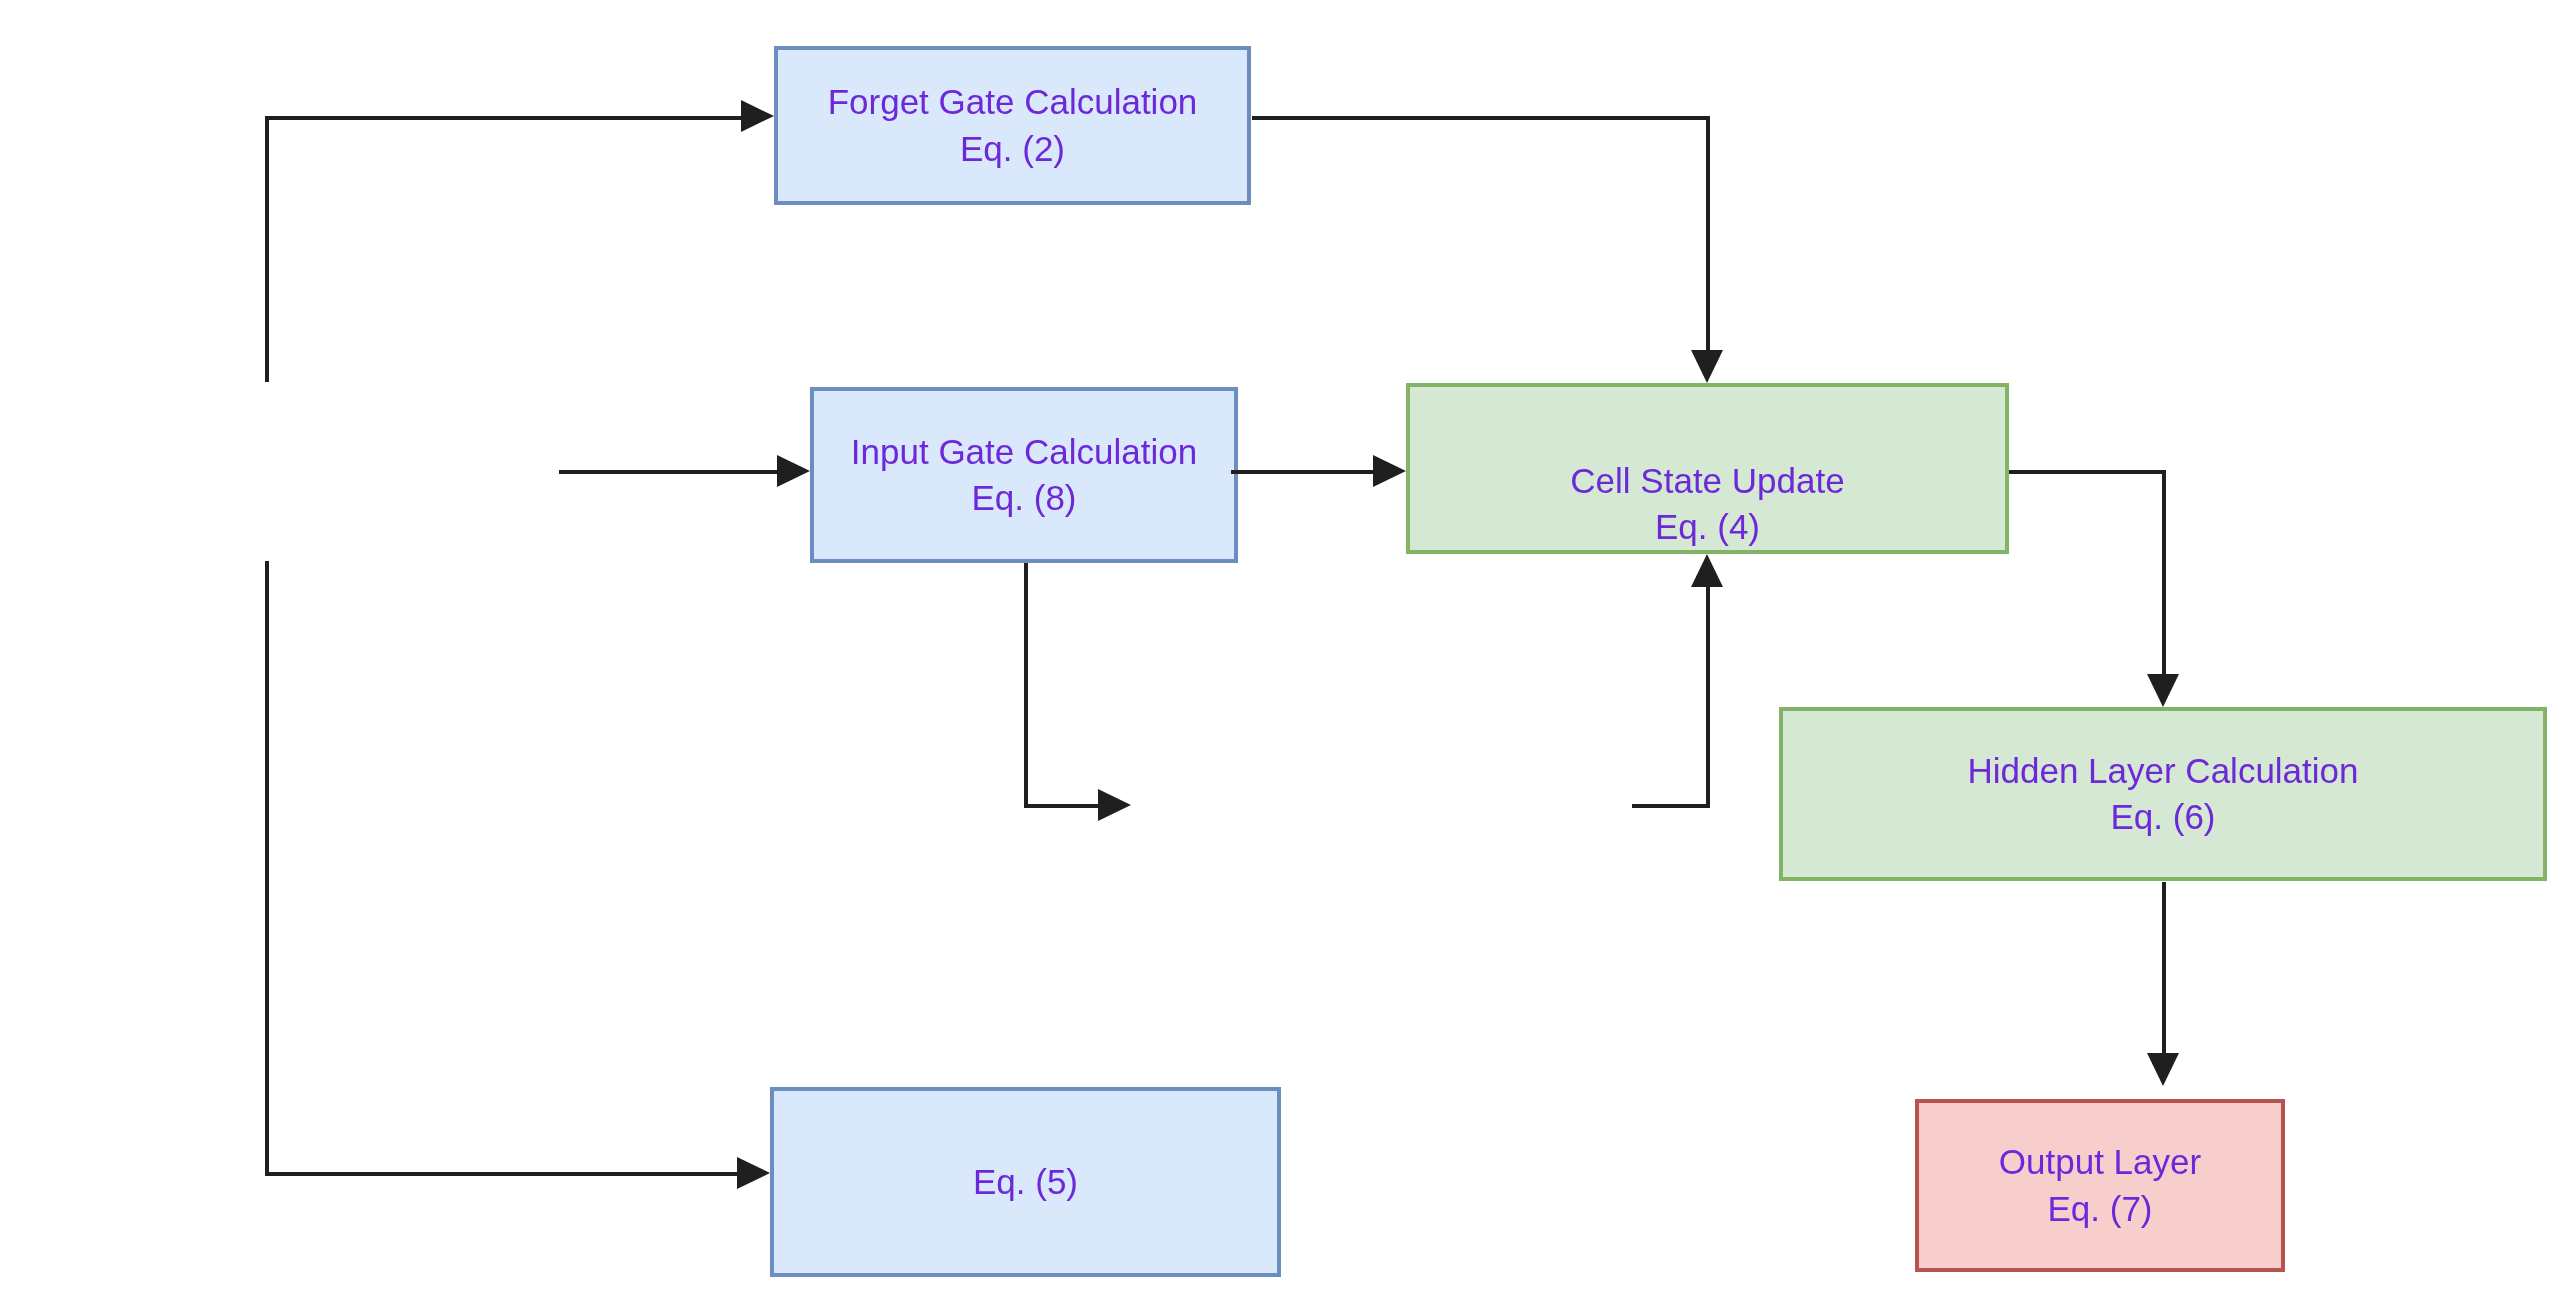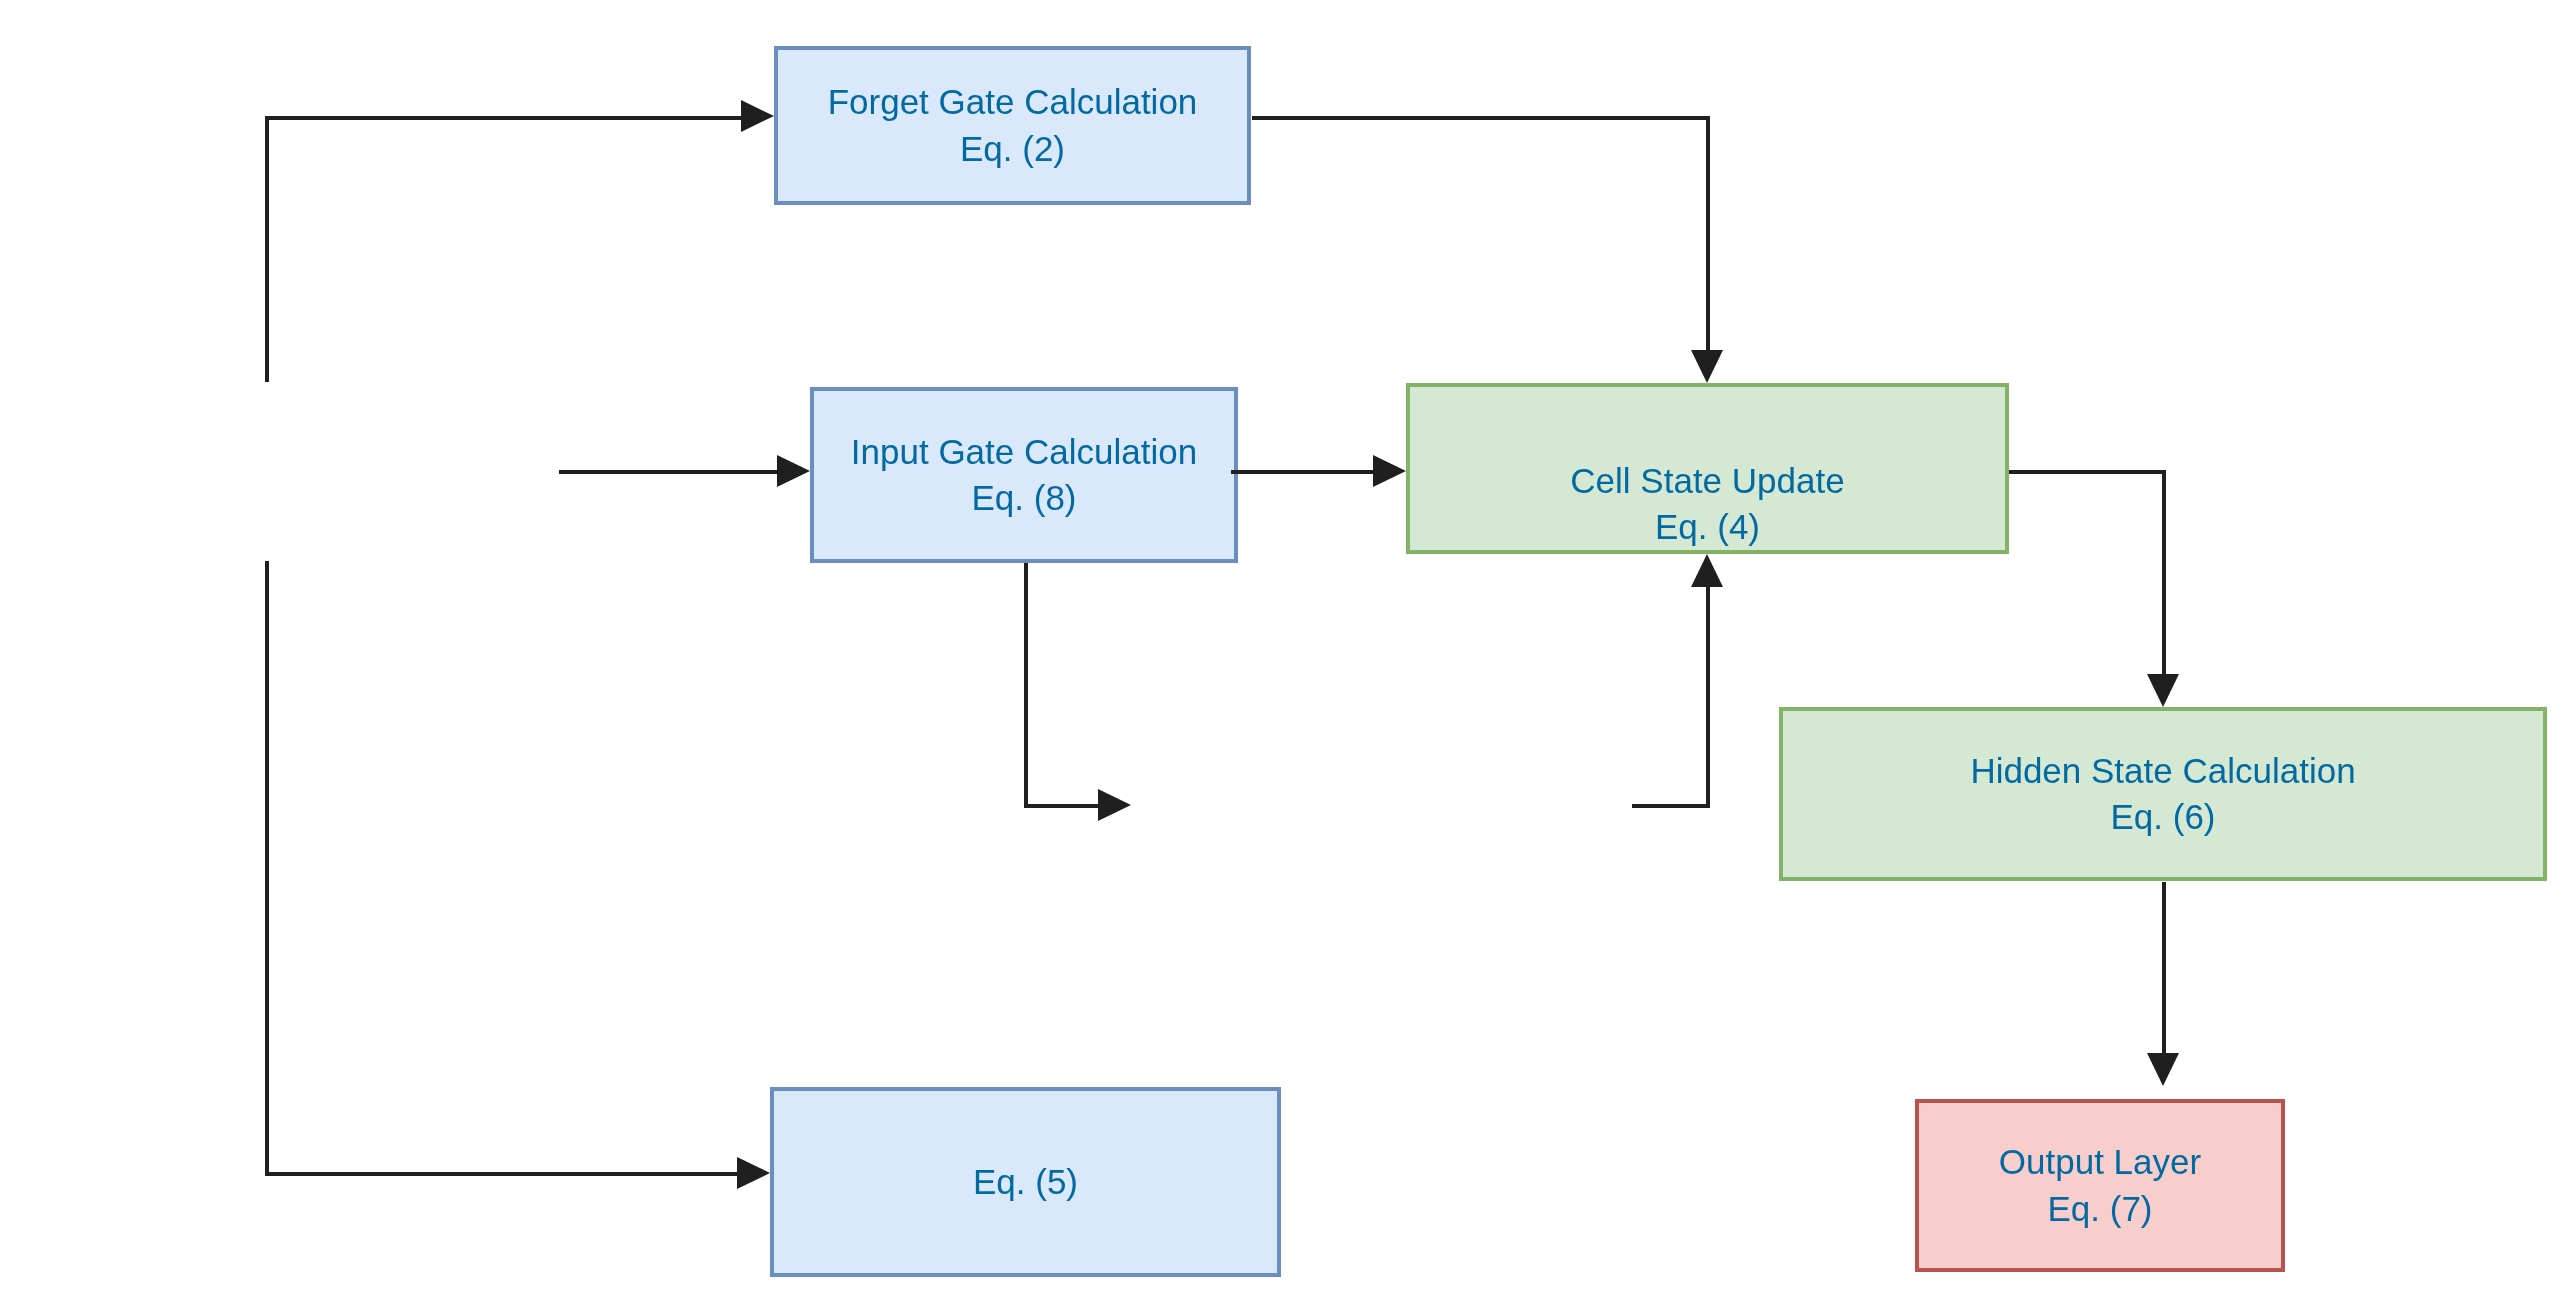--- a/index.html
+++ b/index.html
@@ -9,21 +9,21 @@
     background:#ffffff;
     font-family:"Liberation Sans", sans-serif;
     overflow:hidden;
   }
   .node{
     position:absolute;
     box-sizing:border-box;
     display:flex;flex-direction:column;
     align-items:center;justify-content:center;
     text-align:center;
-    color:#0369a1;
+    color:#6d28d9;
     font-size:35px;
     line-height:1.32;
     border:4.2px solid #000;
     background:#fff;
   }
   .node .l1,.node .l2{white-space:nowrap;}
   .node-input{border-width:7.5px;}
   .edge{position:absolute;background:#1f1f1f;}
   .ah{position:absolute;width:0;height:0;}
   .ah-right{border-top:16.7px solid transparent;border-bottom:16.7px solid transparent;border-left:33px solid #1f1f1f;}
@@ -50,21 +50,21 @@
     <span class="l2">Eq. (5)</span>
   </div>
 
 
   <div class="node" style="left: 1406px; top: 383px; width: 603px; height: 171px; background: rgb(213, 232, 212); border-color: rgb(130, 179, 102); justify-content: flex-end;">
     <span class="l1">Cell State Update</span>
     <span class="l2">Eq. (4)</span>
   </div>
 
   <div class="node" style="left: 1779px; top: 707px; width: 768px; height: 174px; background: rgb(213, 232, 212); border-color: rgb(130, 179, 102);">
-    <span class="l1">Hidden State Calculation</span>
+    <span class="l1">Hidden Layer Calculation</span>
     <span class="l2">Eq. (6)</span>
   </div>
 
   <div class="node" style="left: 1915px; top: 1087px; width: 370px; height: 173px; background: rgb(248, 206, 204); border-color: rgb(184, 84, 80); margin-top: 12px;">
     <span class="l1">Output Layer</span>
     <span class="l2">Eq. (7)</span>
   </div>
 
   <div class="edge" style="left:265px;top:117px;width:4.2px;height:265px;"></div>
   <div class="edge" style="left:265px;top:116px;width:481px;height:4.2px;"></div>

